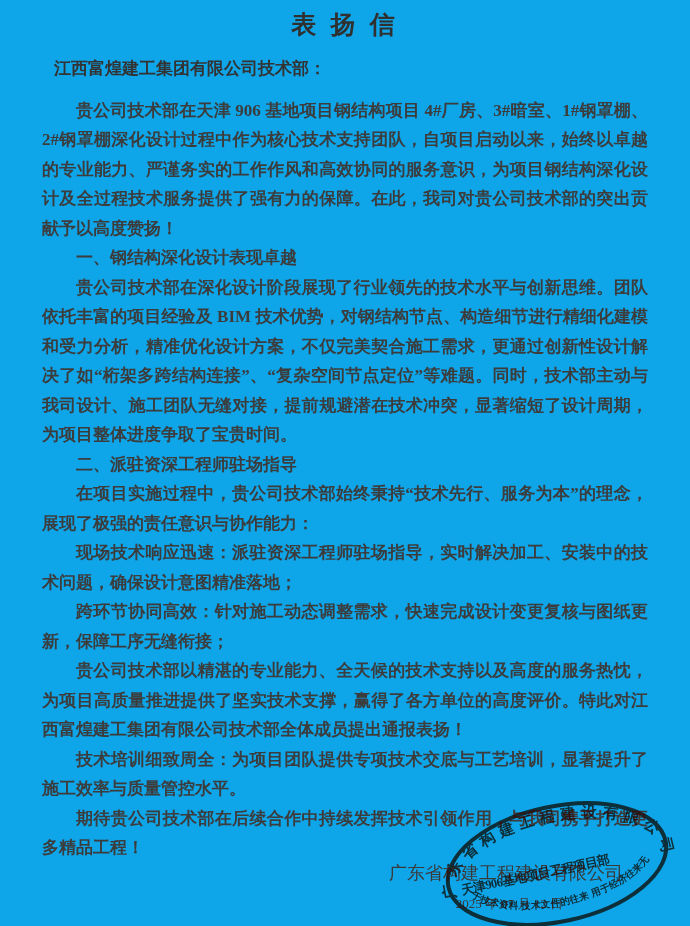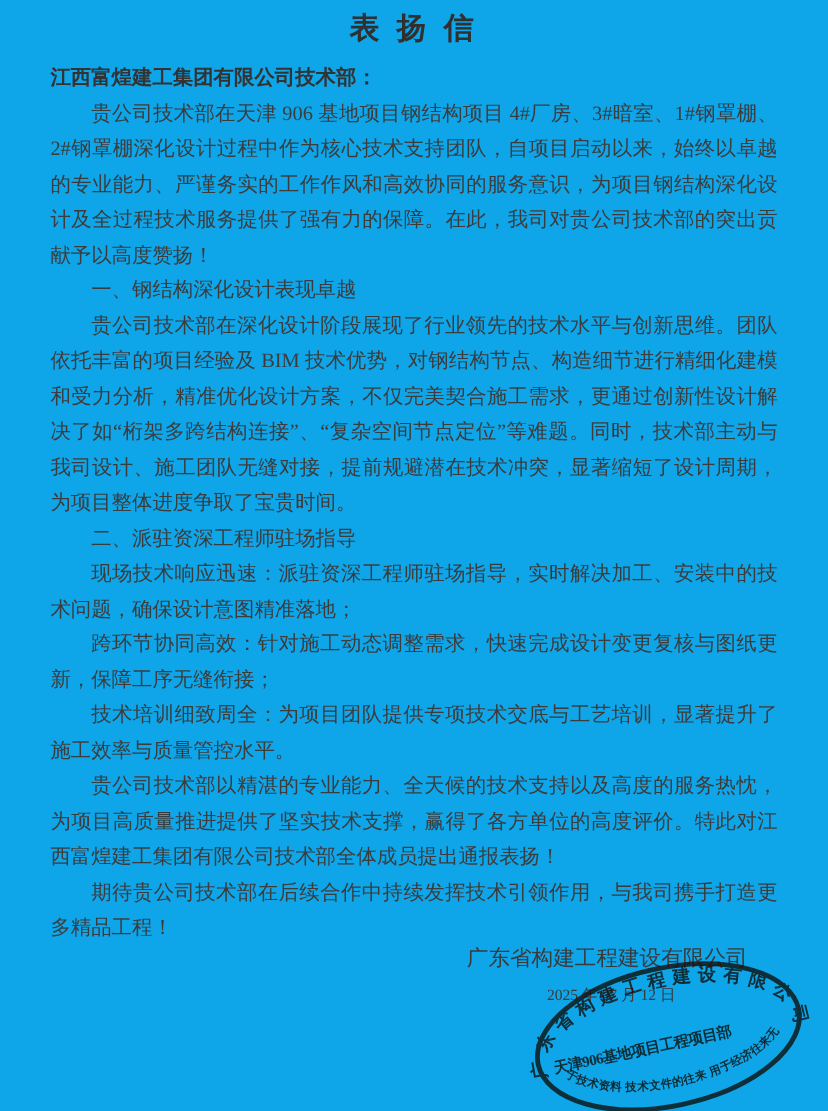--- a/index.html
+++ b/index.html
@@ -19,34 +19,35 @@
   .title{
     margin:0 0 8px 0;
     text-align:center;
     font-size:25px;
     line-height:34px;
     font-weight:bold;
     letter-spacing:4px;
     color:#303030;
   }
   .salutation{
-    margin:0;
+    margin:12px;
     font-size:17px;
     line-height:29.5px;
     font-weight:bold;
     color:#333333;
   }
   p.body, p.heading{
     margin:0;
     font-size:17px;
     line-height:29.5px;
     text-indent:34px;
     text-align:justify;
     text-justify:inter-ideograph;
     word-break:break-all;
+    font-weight:bold;
   }
   .sign-block{margin:0;}
   .sign-company{
     margin:0;
     font-size:18px;
     line-height:20px;
     text-align:right;
     padding-right:25px;
     color:#3a3a3a;
   }
@@ -77,24 +78,25 @@
   <div class="content">
 
     <h1 class="title">表 扬 信</h1>
 
     <p class="salutation">江西富煌建工集团有限公司技术部：</p>
 
     <p class="body">贵公司技术部在天津 906 基地项目钢结构项目 4#厂房、3#暗室、1#钢罩棚、2#钢罩棚深化设计过程中作为核心技术支持团队，自项目启动以来，始终以卓越的专业能力、严谨务实的工作作风和高效协同的服务意识，为项目钢结构深化设计及全过程技术服务提供了强有力的保障。在此，我司对贵公司技术部的突出贡献予以高度赞扬！</p>
     <p class="heading">一、钢结构深化设计表现卓越</p>
     <p class="body">贵公司技术部在深化设计阶段展现了行业领先的技术水平与创新思维。团队依托丰富的项目经验及 BIM 技术优势，对钢结构节点、构造细节进行精细化建模和受力分析，精准优化设计方案，不仅完美契合施工需求，更通过创新性设计解决了如“桁架多跨结构连接”、“复杂空间节点定位”等难题。同时，技术部主动与我司设计、施工团队无缝对接，提前规避潜在技术冲突，显著缩短了设计周期，为项目整体进度争取了宝贵时间。</p>
     <p class="heading">二、派驻资深工程师驻场指导</p>
+    <p class="body">在项目实施过程中，贵公司技术部始终秉持“技术先行、服务为本”的理念，展现了极强的责任意识与协作能力：</p>
     <p class="body">现场技术响应迅速：派驻资深工程师驻场指导，实时解决加工、安装中的技术问题，确保设计意图精准落地；</p>
     <p class="body">跨环节协同高效：针对施工动态调整需求，快速完成设计变更复核与图纸更新，保障工序无缝衔接；</p>
+    <p class="body">贵公司技术部以精湛的专业能力、全天候的技术支持以及高度的服务热忱，为项目高质量推进提供了坚实技术支撑，赢得了各方单位的高度评价。特此对江西富煌建工集团有限公司技术部全体成员提出通报表扬！</p>
     <p class="body">技术培训细致周全：为项目团队提供专项技术交底与工艺培训，显著提升了施工效率与质量管控水平。</p>
-    <p class="body">贵公司技术部以精湛的专业能力、全天候的技术支持以及高度的服务热忱，为项目高质量推进提供了坚实技术支撑，赢得了各方单位的高度评价。特此对江西富煌建工集团有限公司技术部全体成员提出通报表扬！</p>
     <p class="body">期待贵公司技术部在后续合作中持续发挥技术引领作用，与我司携手打造更多精品工程！</p>
 
     <div class="sign-block">
       <p class="sign-company">广东省构建工程建设有限公司</p>
       <p class="sign-date">2025 年 07 月 12 日</p>
     </div>
   </div>
 
   <svg class="stamp" viewBox="0 0 236 132" xmlns="http://www.w3.org/2000/svg">
     <defs>

